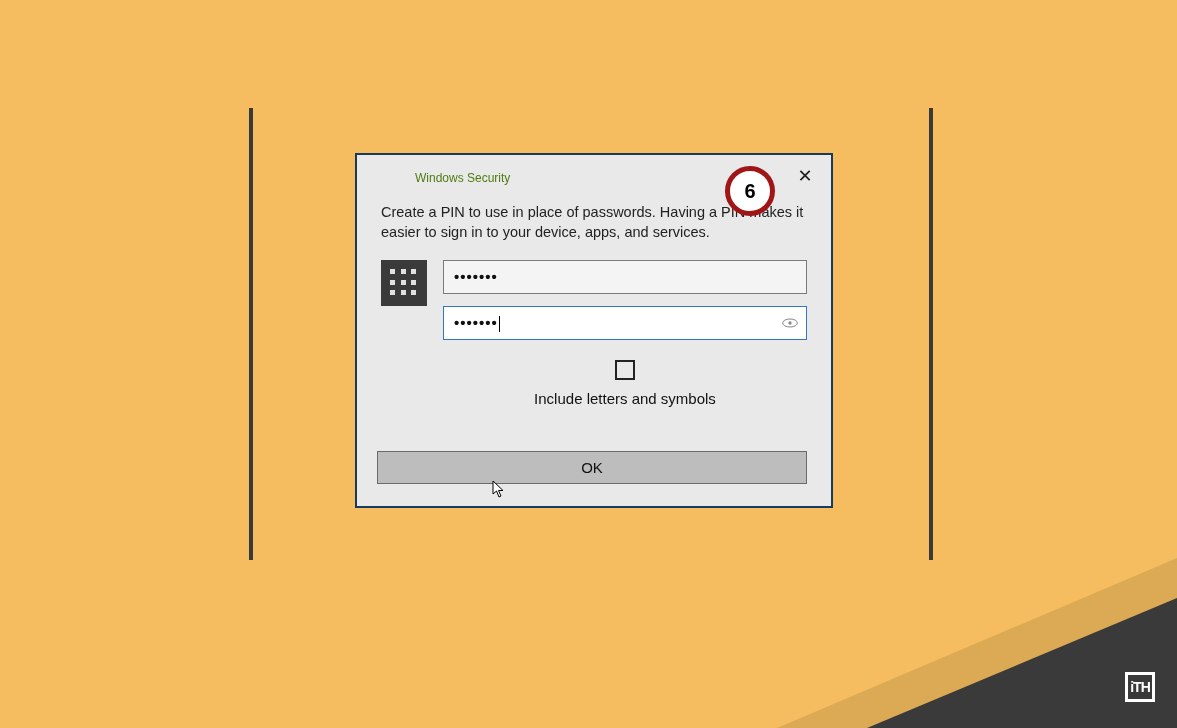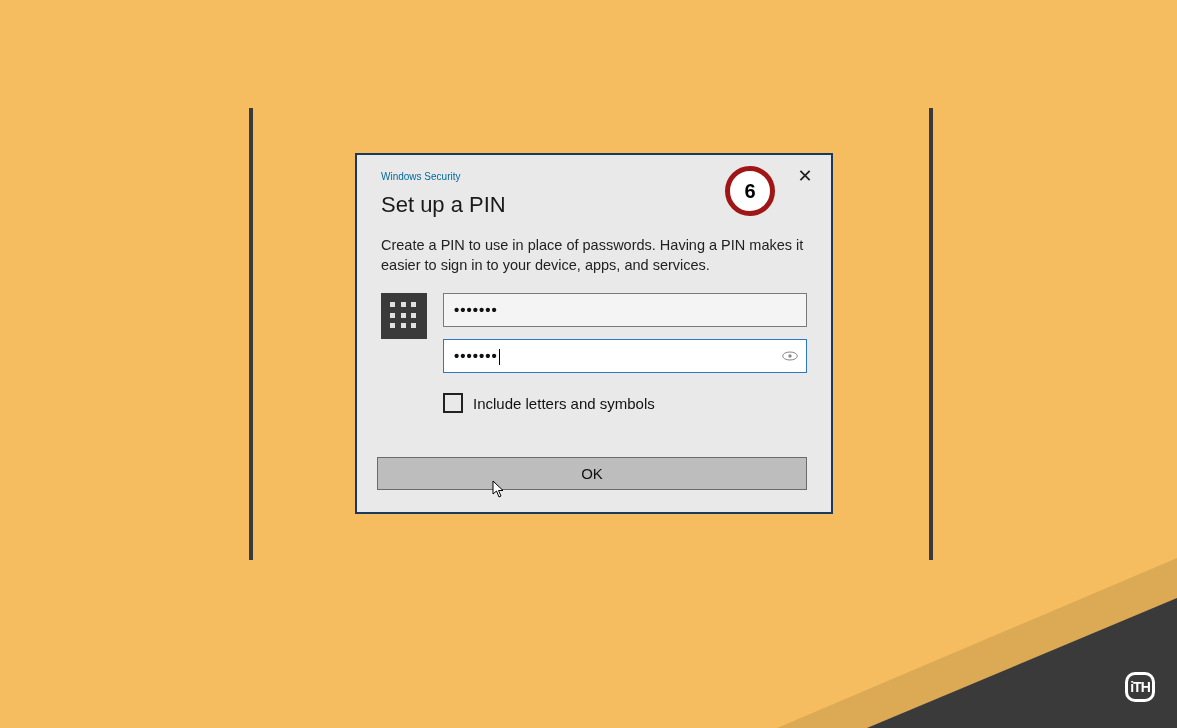--- a/index.html
+++ b/index.html
@@ -27,22 +27,23 @@
       top: 153px;
       width: 478px;
       background: #e9e9e9;
       border: 2px solid #1a3a5c;
     }
     .dialog-header {
       position: relative;
       padding: 16px 24px 0 24px;
     }
     .win-sec {
-      font-size: 10px;
-      color: #0369a1;
+      font-size: 12px;
+      color: #4d7c0f;
+      margin-left: 34px;
     }
     .close-btn {
       position: absolute;
       right: 12px;
       top: 10px;
       font-size: 18px;
       color: #222;
       cursor: pointer;
       width: 28px;
       height: 24px;
@@ -113,20 +114,21 @@
       top: 50%;
       transform: translateY(-50%);
       width: 16px; height: 10px;
     }
     .chk-row {
       display: flex;
       align-items: center;
       gap: 10px;
       padding: 0 24px 0 86px;
       margin-top: 8px;
+      flex-direction: column;
     }
     .chkbox {
       width: 20px; height: 20px;
       border: 2px solid #222;
       background: #e9e9e9;
     }
     .chk-label {
       font-size: 15px;
       color: #111;
     }
@@ -192,40 +194,39 @@
       display: flex;
       align-items: center;
       gap: 8px;
       color: #fff;
       font-weight: 700;
       font-size: 26px;
     }
     .brand .logo {
       width: 30px; height: 30px;
       border: 3px solid #fff;
-      border-radius: 10px;
+      border-radius: 0;
       display: flex; align-items: center; justify-content: center;
       font-size: 14px; font-weight: 900;
       position: relative;
       letter-spacing: -1px;
     }
     .pin-wrap { position: relative; }
   </style>
 </head>
 <body>
 
 <div class="vbar left"></div>
 <div class="vbar right"></div>
 
 <div class="dialog">
   <div class="dialog-header">
     <div class="win-sec">Windows Security</div>
     <div class="close-btn">✕</div>
   </div>
-  <div class="dlg-title">Set up a PIN</div>
   <div class="dlg-desc">Create a PIN to use in place of passwords. Having a PIN makes it easier to sign in to your device, apps, and services.</div>
   <div class="pin-row">
     <div class="keypad">
       <span></span>
         <span></span>
         <span></span>
       <span></span>
         <span></span>
         <span></span>
       <span></span>

